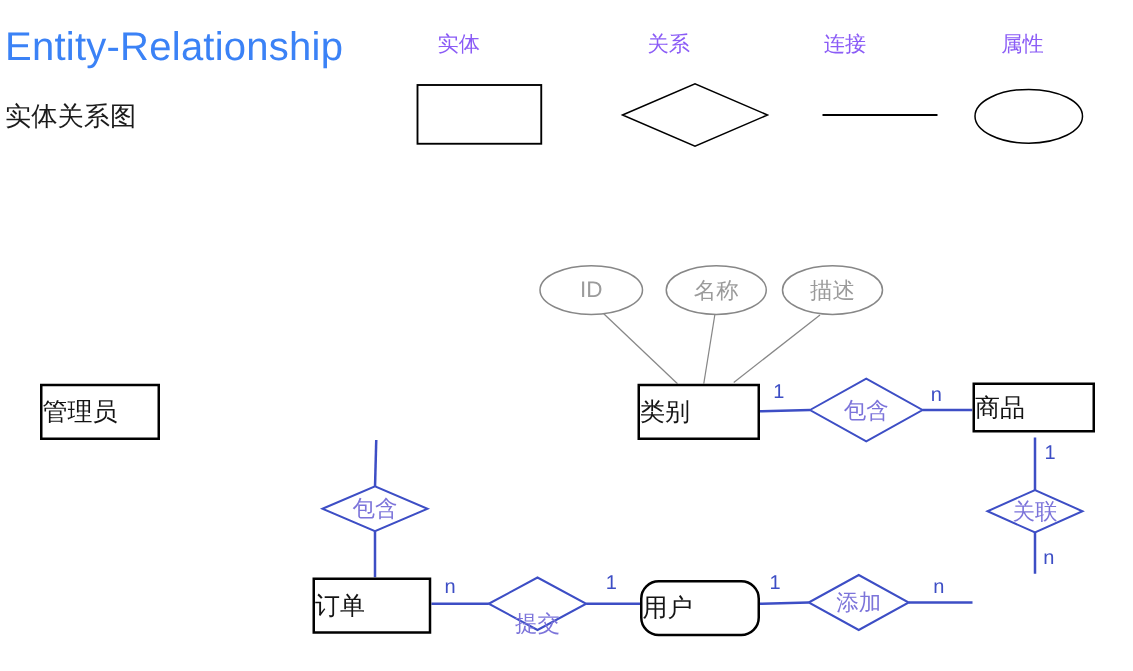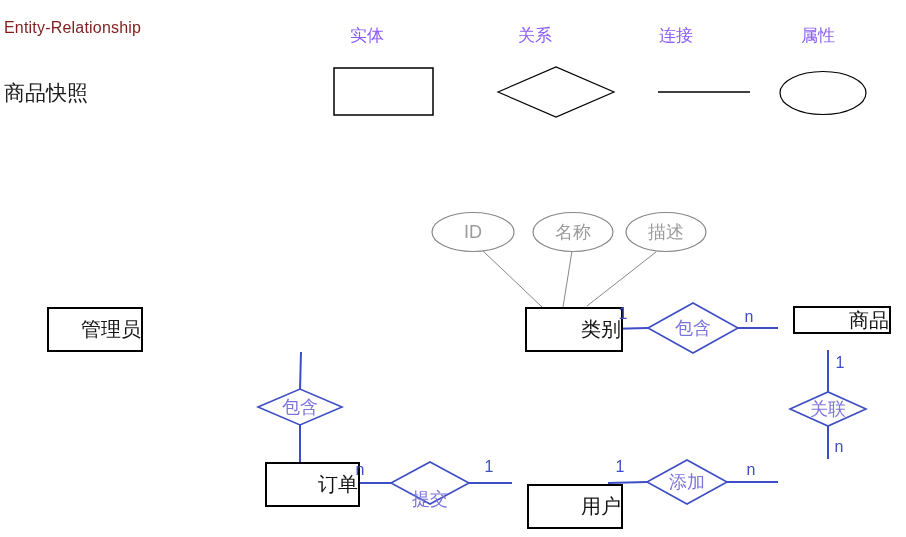--- a/index.html
+++ b/index.html
@@ -3,27 +3,27 @@
 <meta charset="utf-8">
 <style>
   html,body{margin:0;padding:0;background:#fff;}
   .canvas{
     position:relative;width:906px;height:537px;background:#ffffff;overflow:hidden;
     font-family:"Liberation Sans","DejaVu Sans",sans-serif;
   }
   .layer{position:absolute;left:0;top:0;}
   .abs{position:absolute;}
   .ctr{transform:translate(-50%,-50%);white-space:nowrap;}
-  .title-en{font-size:16px;color:#7f1d1d;letter-spacing:0.2px;}
+  .title-en{font-size:32px;color:#3b82f6;letter-spacing:0.2px;}
   .title-zh{font-size:21px;color:#1b1b1b;}
   .legend-label{font-size:17px;color:#8b5cf6;}
   .entity{
     box-sizing:border-box;border:2px solid #000;background:#fff;
-    display:flex;align-items:center;justify-content:flex-end;
-    font-size:20px;color:#141414;margin-left:15px;
+    display:flex;align-items:center;justify-content:flex-start;
+    font-size:20px;color:#141414;
   }
   .attr-label{font-size:18px;color:#9b9b9b;}
   .rel-label{font-size:18px;color:#7c74da;}
   .card-label{font-size:16px;color:#3d4ec5;}
 </style>
 </head>
 <body>
 
 <div class="canvas">
 
@@ -54,44 +54,44 @@
     <line x1="727" y1="482" x2="778" y2="482" stroke="#3d4ec5" stroke-width="2"></line>
 
     <polygon points="648,328 693,303 738,328 693,353" fill="#fff" stroke="#3d4ec5" stroke-width="1.6"></polygon>
     <polygon points="790,409 828,392 866,409 828,426" fill="#fff" stroke="#3d4ec5" stroke-width="1.6"></polygon>
     <polygon points="258,407 300,389 342,407 300,425" fill="#fff" stroke="#3d4ec5" stroke-width="1.6"></polygon>
     <polygon points="391,483 430,462 469,483 430,504" fill="#fff" stroke="#3d4ec5" stroke-width="1.6"></polygon>
     <polygon points="647,482 687,460 727,482 687,504" fill="#fff" stroke="#3d4ec5" stroke-width="1.6"></polygon>
   </svg>
 
   <div class="abs title-en" style="left:4px;top:19px;">Entity-Relationship</div>
-  <div class="abs title-zh" style="left:4px;top:79px;">商品快照</div>
+  <div class="abs title-zh" style="left:4px;top:79px;">实体关系图</div>
 
   <div class="abs ctr legend-label" style="left:367px;top:35px;">实体</div>
   <div class="abs ctr legend-label" style="left:535px;top:35px;">关系</div>
   <div class="abs ctr legend-label" style="left:676px;top:35px;">连接</div>
   <div class="abs ctr legend-label" style="left:818px;top:35px;">属性</div>
 
   <div class="abs ctr attr-label" style="left:473px;top:232px;">ID</div>
   <div class="abs ctr attr-label" style="left:573px;top:232px;">名称</div>
   <div class="abs ctr attr-label" style="left:666px;top:232px;">描述</div>
 
   <div class="abs entity" style="left:32px;top:307px;width:96px;height:45px;">
     <span>管理员</span>
   </div>
   <div class="abs entity" style="left:510px;top:307px;width:98px;height:45px;">
     <span>类别</span>
   </div>
-  <div class="abs entity" style="left:778px;top:306px;width:98px;height:28px;">
+  <div class="abs entity" style="left:778px;top:306px;width:98px;height:40px;">
     <span>商品</span>
   </div>
   <div class="abs entity" style="left:250px;top:462px;width:95px;height:45px;">
     <span>订单</span>
   </div>
-  <div class="abs entity" style="left:512px;top:484px;width:96px;height:45px;">
+  <div class="abs entity" style="left:512px;top:464px;width:96px;height:45px;border-radius:15px;">
     <span>用户</span>
   </div>
 
   <div class="abs ctr rel-label" style="left:693px;top:328px;">包含</div>
   <div class="abs ctr rel-label" style="left:828px;top:409px;font-family:Liberation Serif, serif;">关联</div>
   <div class="abs ctr rel-label" style="left:300px;top:407px;">包含</div>
   <div class="abs ctr rel-label" style="left:430px;top:483px;margin-top:16px;">提交</div>
   <div class="abs ctr rel-label" style="left:687px;top:482px;">添加</div>
 
   <div class="abs ctr card-label" style="left:623px;top:314px;">1</div>

